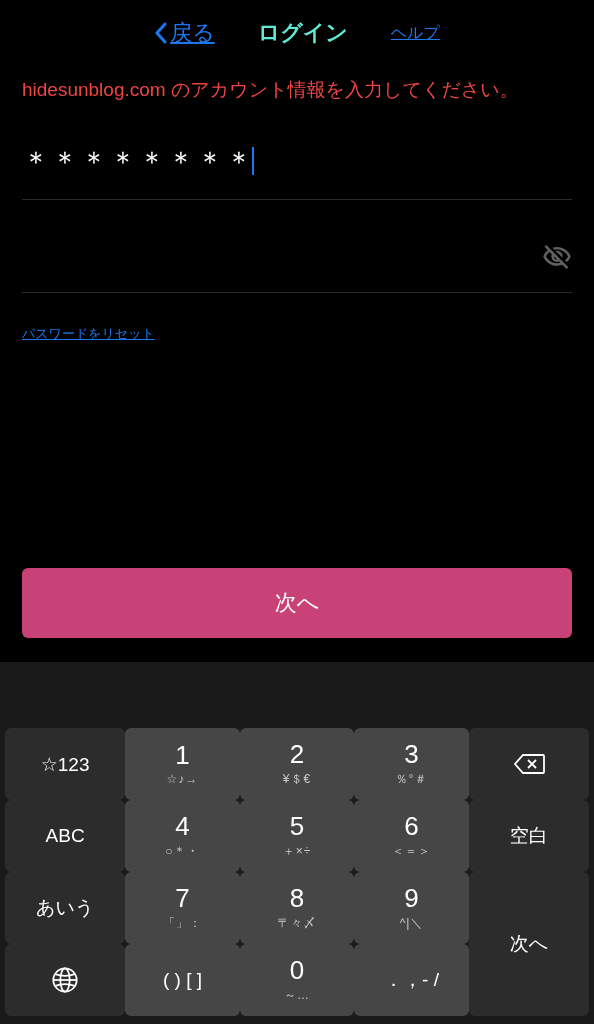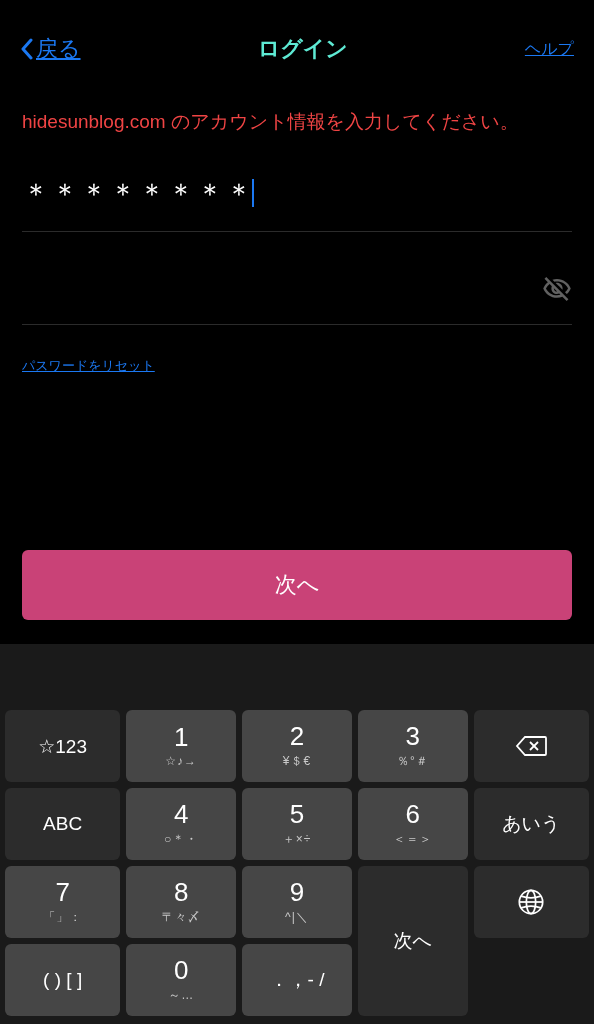--- a/index.html
+++ b/index.html
@@ -13,22 +13,22 @@
       height: 1024px;
       background: #000;
       color: #fff;
       display: flex;
       flex-direction: column;
       overflow: hidden;
     }
     .header {
       display: flex;
       align-items: center;
-      justify-content: space-between;
-      padding: 34px 20px;
+      justify-content: center;
+      padding: 18px 20px;
       gap: 43px;
     }
     .back-btn {
       display: flex;
       align-items: center;
       color: #1b78f2;
       font-size: 22px;
       gap: 2px;
     }
     .back-label {
@@ -119,21 +119,20 @@
       background: #1a1a1a;
       padding: 6px 5px 8px 5px;
     }
     .kb-top-gap {
       height: 60px;
       background: #1a1a1a;
     }
     .kb-grid {
       display: grid;
       grid-template-columns: 1.05fr 1fr 1fr 1fr 1.05fr;
-      gap: 6px;
       text-align: right;
     }
     .key {
       background: #464646;
       border-radius: 6px;
       display: flex;
       flex-direction: column;
       align-items: center;
       justify-content: center;
       color: #fff;
@@ -239,20 +238,23 @@
       <span class="key-main">4</span>
       <span class="key-sub">○＊・</span>
     </div>
     <div class="key">
       <span class="key-main">5</span>
       <span class="key-sub">＋×÷</span>
     </div>
     <div class="key">
       <span class="key-main">6</span>
       <span class="key-sub">＜＝＞</span>
+    </div>
+    <div class="key key-dark">
+      <span class="key-label-mid">空白</span>
     </div>
 
     <div class="key key-dark">
       <span class="key-label-mid">あいう</span>
     </div>
     <div class="key">
       <span class="key-main">7</span>
       <span class="key-sub">「」：</span>
     </div>
     <div class="key">

